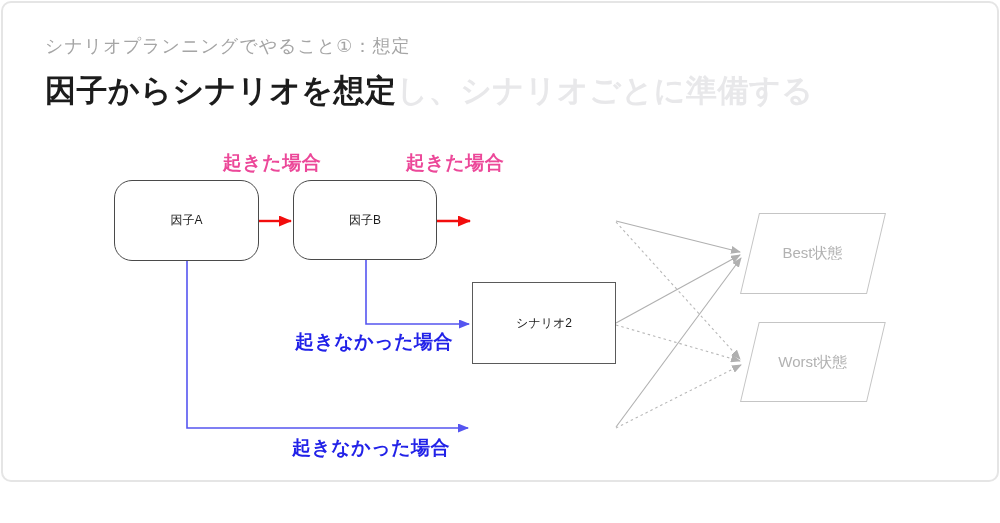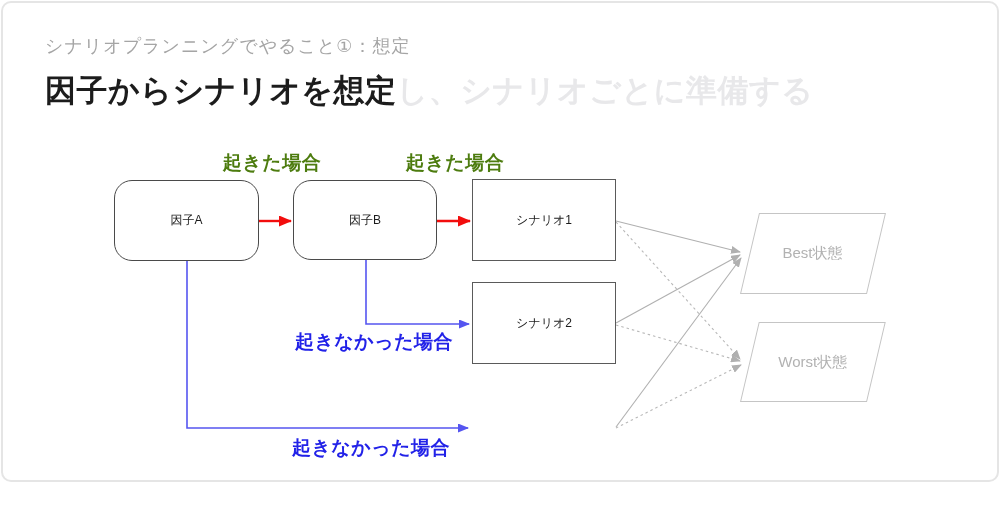--- a/index.html
+++ b/index.html
@@ -32,21 +32,21 @@
   .pgram{
     position:absolute;width:127px;height:81px;border:1px solid #c5c5c5;
     background:#ffffff;transform:skewX(-13.2deg);transform-origin:0 100%;
     display:flex;align-items:center;justify-content:center;box-sizing:border-box;
   }
   .pgram-label{transform:skewX(13.2deg);font-size:15px;color:#b2b2b2;white-space:nowrap;}
   .edge-label{
     position:absolute;transform:translateX(-50%);font-weight:bold;font-size:19px;
     white-space:nowrap;letter-spacing:0.5px;
   }
-  .red{color:#4d7c0f;}
+  .red{color:#ec4899;}
   .blue{color:#2222e8;}
 </style>
 </head>
 <body>
 
 <div class="slide">
 
   <div class="frame"></div>
 
   <div class="kicker">シナリオプランニングでやること①：想定</div>
@@ -81,23 +81,20 @@
     <line x1="616" y1="428" x2="741" y2="365" stroke="#b8b8b8" stroke-width="1.1" stroke-dasharray="2.5 3" marker-end="url(#ag)"></line>
   </svg>
 
   <div class="node round" style="left:114px;top:180px;width:145px;height:81px;">
     <span>因子A</span>
   </div>
   <div class="node round" style="left:293px;top:180px;width:144px;height:80px;">
     <span>因子B</span>
   </div>
 
-  <div class="node rect" style="left:472px;top:179px;width:144px;height:82px;">
-    <span>シナリオ1</span>
-  </div>
   <div class="node rect" style="left:472px;top:282px;width:144px;height:82px;">
     <span>シナリオ2</span>
   </div>
 
   <div class="pgram" style="left:740px;top:213px;">
     <span class="pgram-label">Best状態</span>
   </div>
   <div class="pgram" style="left:740px;top:322px;height:80px;">
     <span class="pgram-label">Worst状態</span>
   </div>

